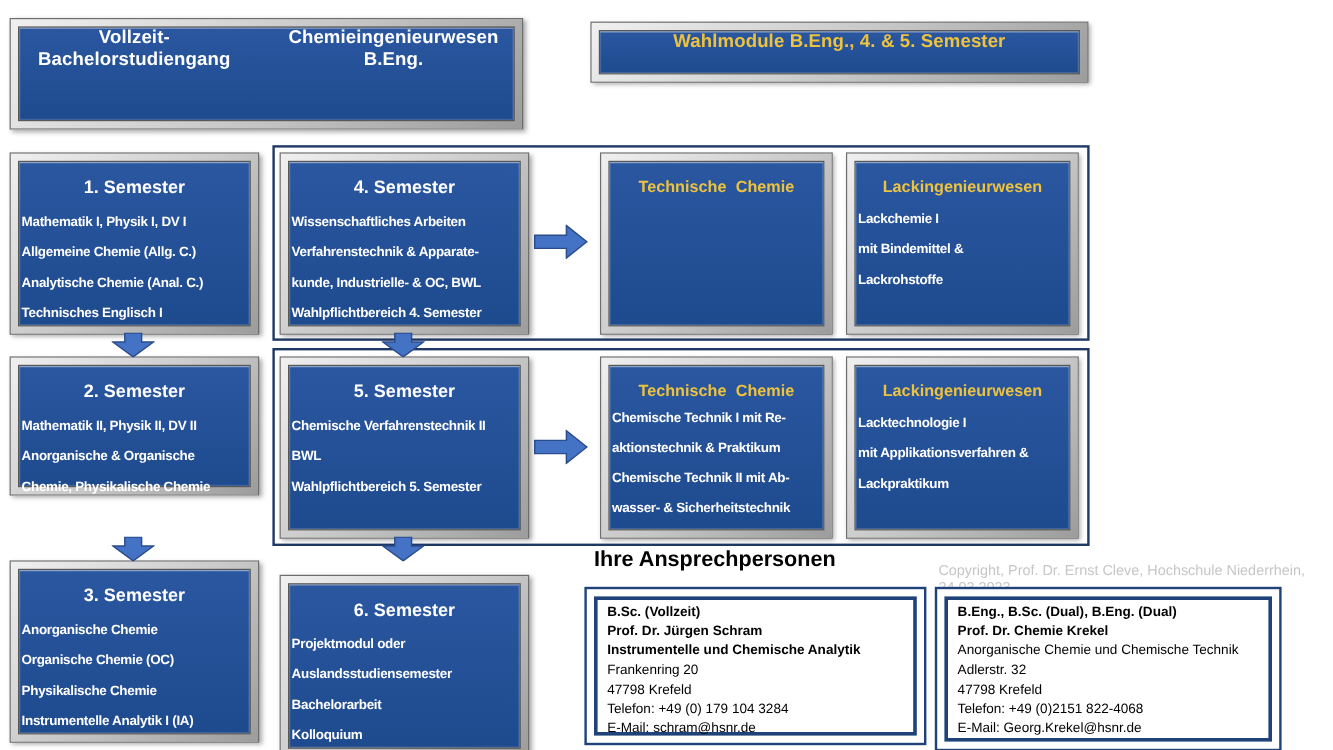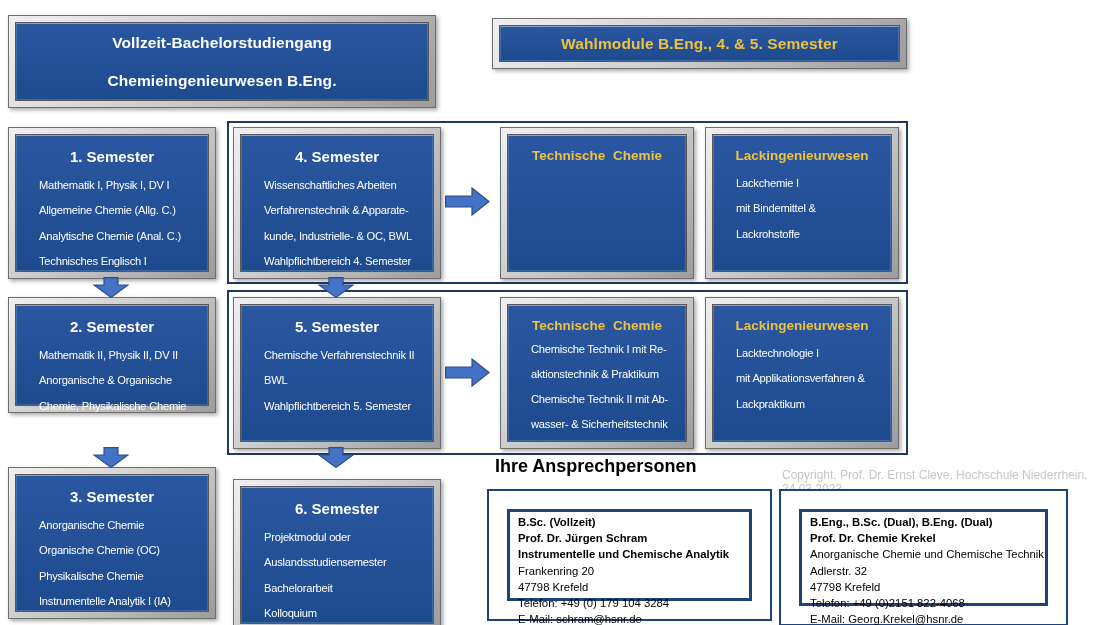--- a/index.html
+++ b/index.html
@@ -9,37 +9,37 @@
   
   .frame{position:absolute;box-sizing:border-box;padding:6px;
          border:1px solid #6e6e6e;
          background:linear-gradient(135deg,#f0f0f0 0%,#c6c6c6 55%,#9c9c9c 100%);
          box-shadow:2px 2px 4px rgba(0,0,0,.35);}
   .inner{box-sizing:border-box;height:100%;border:1px solid #585858;
          background:linear-gradient(180deg,#2a57a0 0%,#1e4a8e 100%);
          box-shadow:inset 0 1px 0 rgba(255,255,255,.35),inset 0 0 0 1px rgba(255,255,255,.15);
          color:#ffffff;}
 
-  .hdr-inner{display:flex;flex-direction:column;justify-content:center;gap:20px;height:100%;}
+  .hdr-inner{display:flex;justify-content:center;gap:20px;height:100%;}
   .hdr-line{font-size:15.5px;font-weight:bold;text-align:center;letter-spacing:.1px;}
 
   .box-title{font-size:15px;font-weight:bold;text-align:center;margin:13px 4px 8px;}
   .gold{color:#EDC23F;}
-  .box-line{font-size:11.2px;font-weight:normal;letter-spacing:-0.25px;
-            line-height:25.4px;padding-left:23px;white-space:nowrap;}
+  .box-line{font-size:11.2px;font-weight:bold;letter-spacing:-0.25px;
+            line-height:25.4px;padding-left:2px;white-space:nowrap;}
 
   .group-border{position:absolute;box-sizing:border-box;border:2px solid #1F3864;}
 
   .arrow{position:absolute;z-index:5;}
 
   .section-heading{position:absolute;font-size:18px;font-weight:bold;color:#000;}
   .copyright{position:absolute;font-size:12px;color:#c6c6c6;}
 
   .contact{position:absolute;box-sizing:border-box;border:2px solid #1F4379;
-           padding:18px;background:#fff;}
+           padding:6px;background:#fff;}
   .c-inner{box-sizing:border-box;height:100%;border:3px solid #1F4379;padding:2px 8px;}
   .c-line{font-size:11.3px;line-height:16.2px;color:#000;white-space:nowrap;}
   .c-line.b{font-weight:bold;}
 </style>
 </head>
 <body>
 
 <div id="page">
 
   <div class="frame" style="left:8px;top:15px;width:428px;height:93px">

